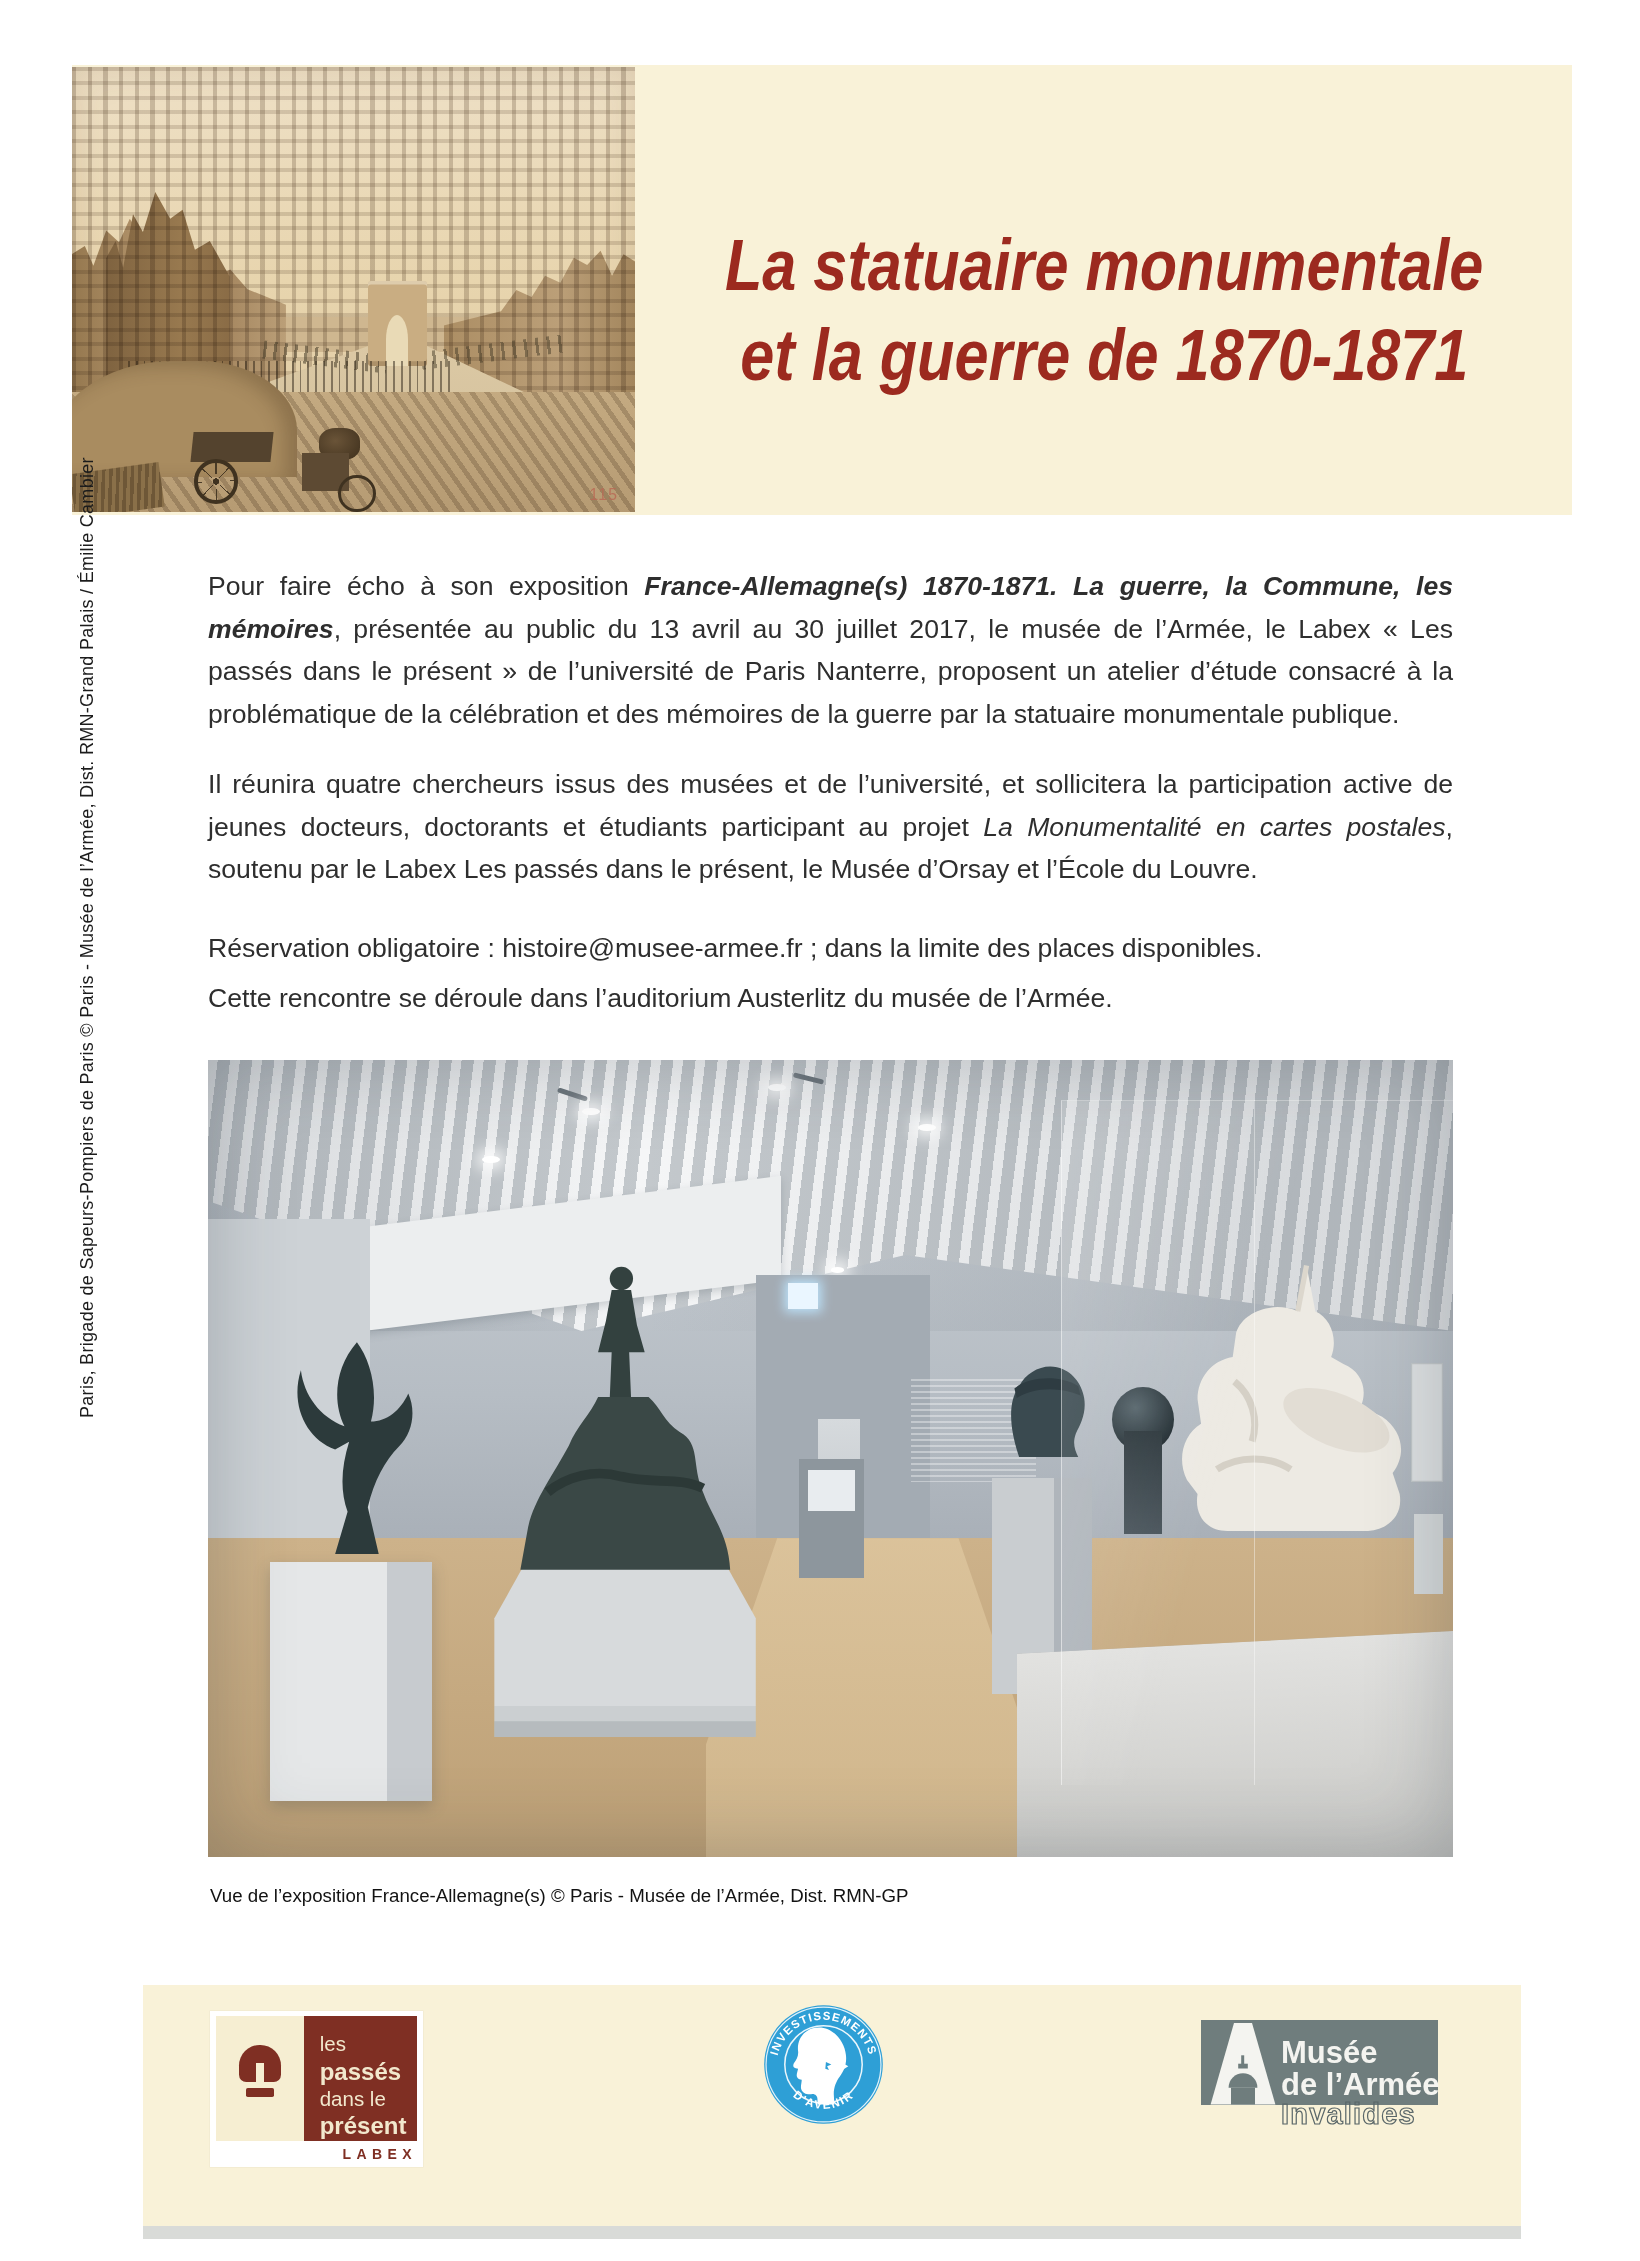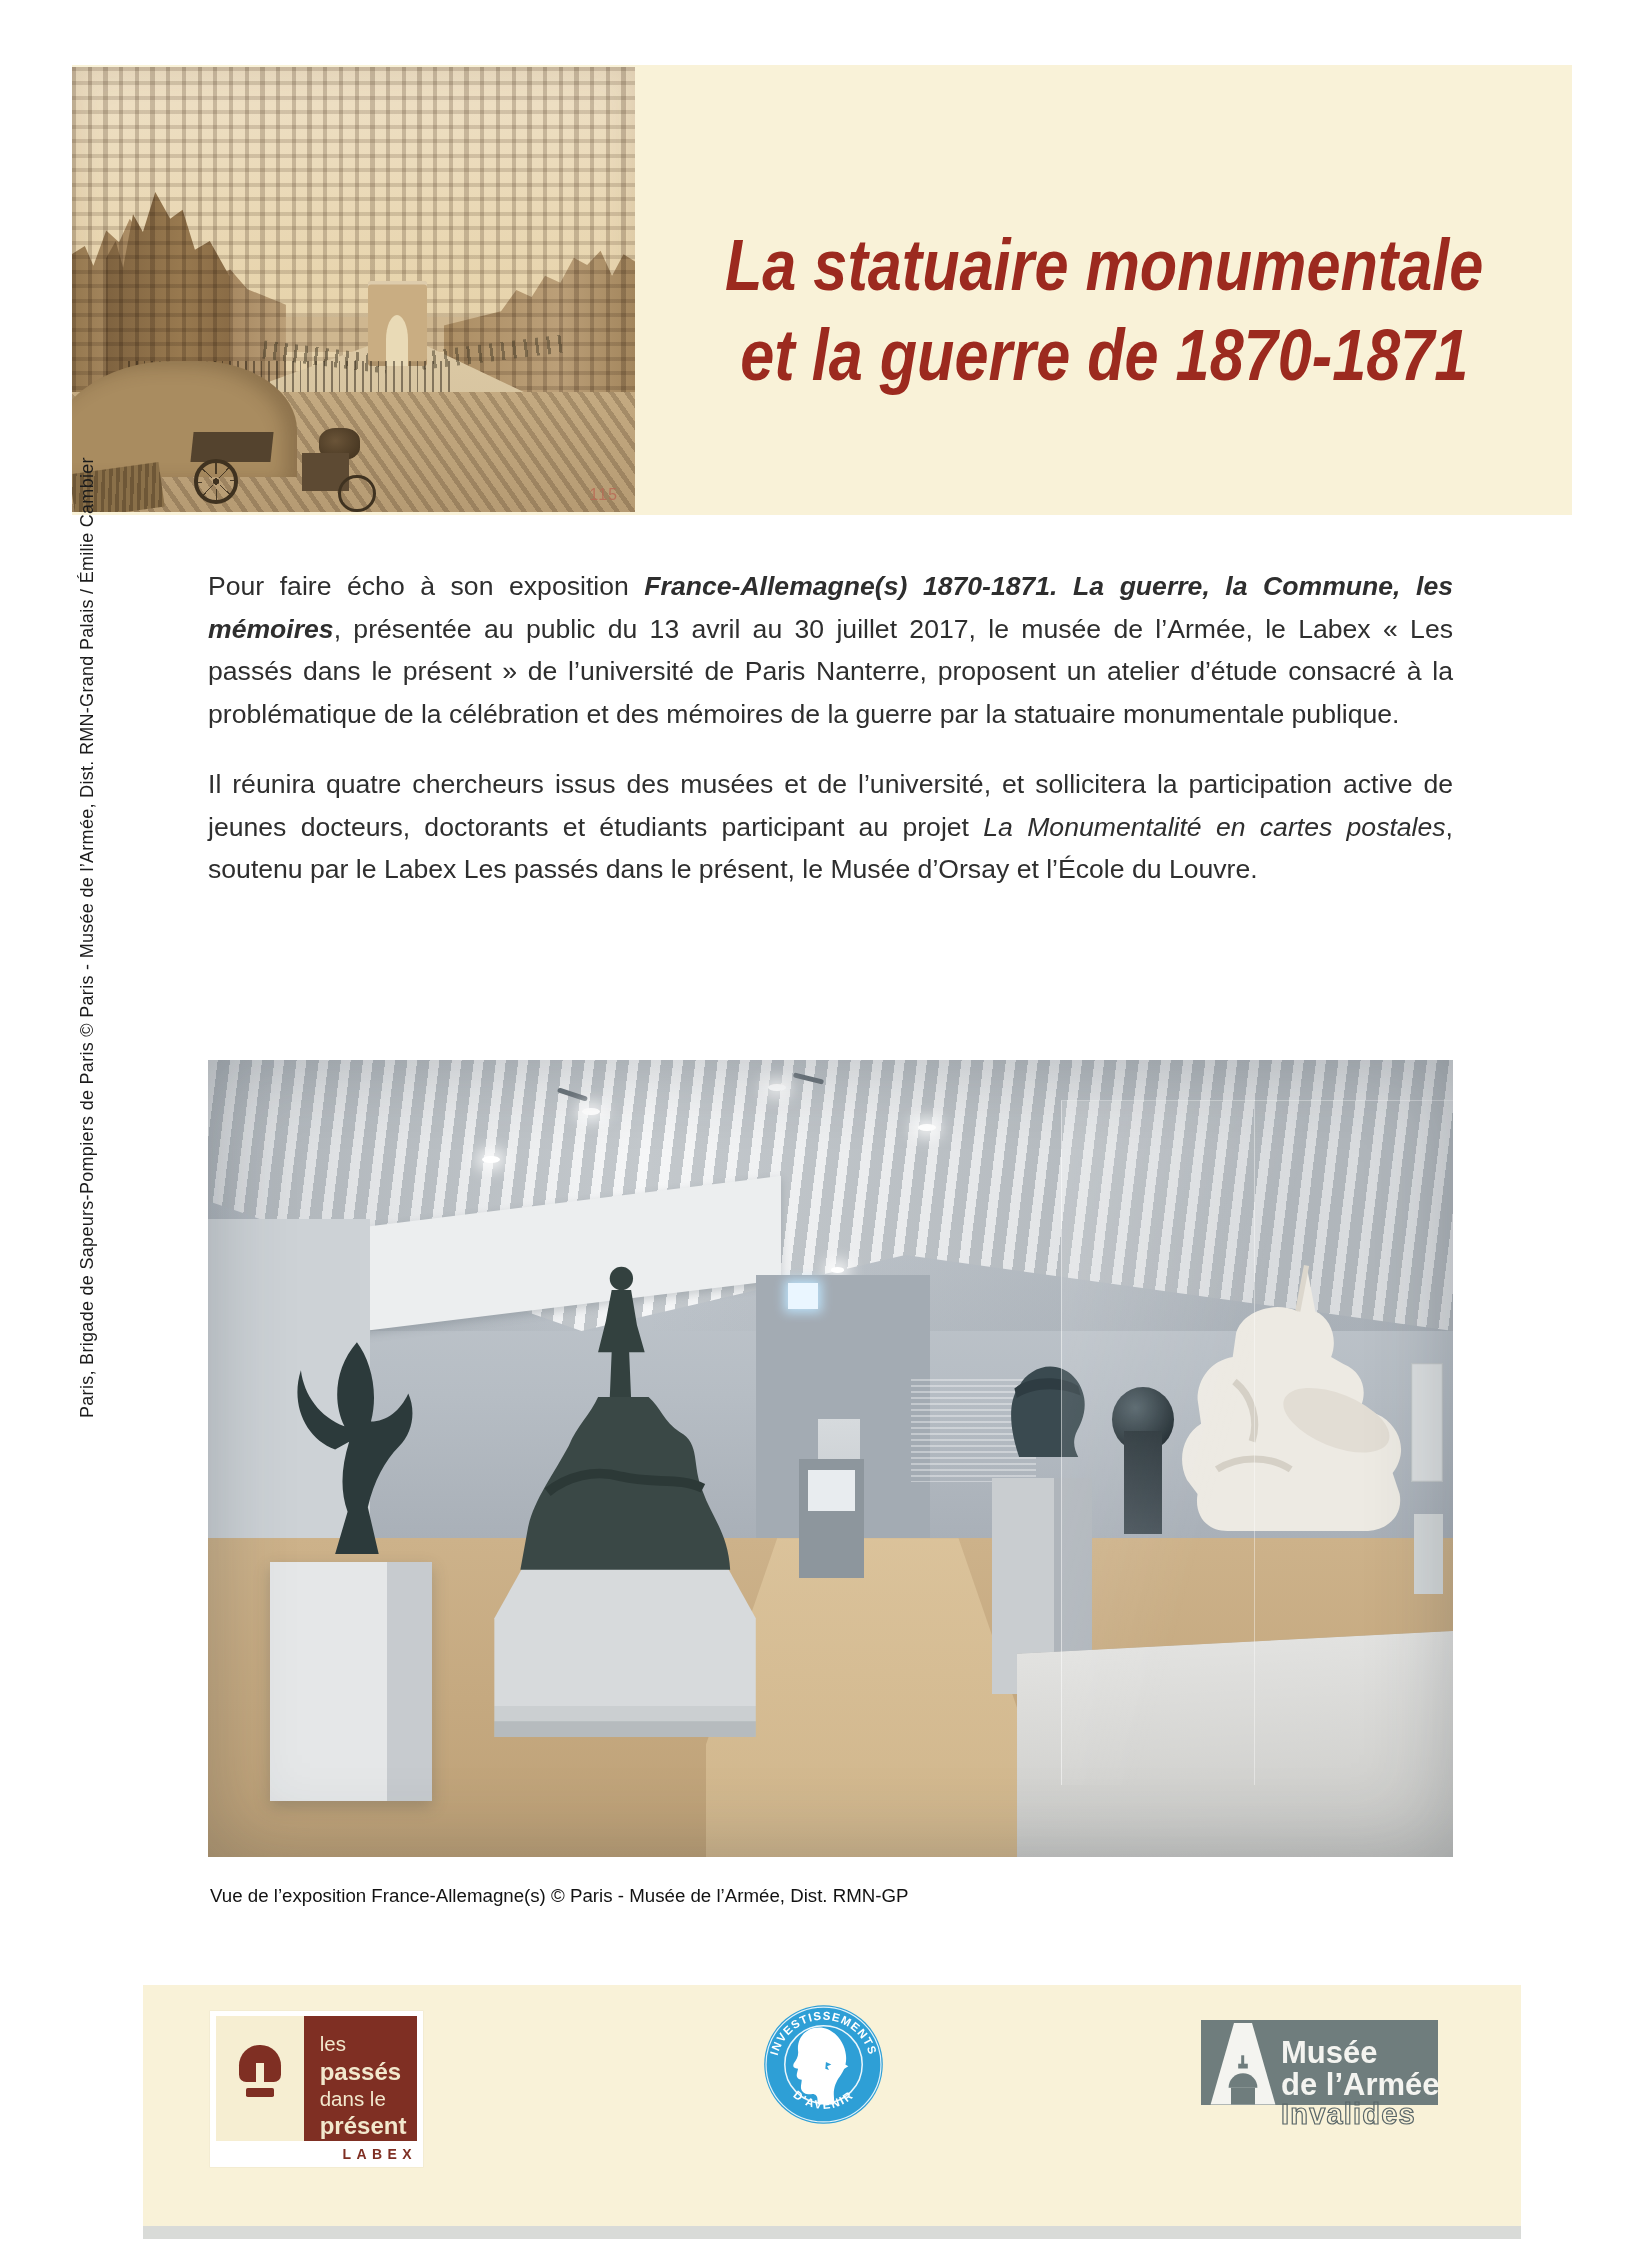--- a/index.html
+++ b/index.html
@@ -173,20 +173,22 @@
         <span class="title-line">et la guerre de 1870-1871</span>
       </div>
     </div>
   </div>
 
   <div class="credit-vertical">Paris, Brigade de Sapeurs-Pompiers de Paris © Paris - Musée de l’Armée, Dist. RMN-Grand Palais / Émilie Cambier</div>
 
   <div class="bodytext">
     <p><span>Pour faire écho à son exposition </span><span class="bi">France-Allemagne(s) 1870-1871. La guerre, la Commune, les mémoires</span><span>, présentée au public du 13 avril au 30 juillet 2017, le musée de l’Armée, le Labex « Les passés dans le présent » de l’université de Paris Nanterre, proposent un atelier d’étude consacré à la problématique de la célébration et des mémoires de la guerre par la statuaire monumentale publique.</span></p>
     <p class="gap"><span>Il réunira quatre chercheurs issus des musées et de l’université, et sollicitera la participation active de jeunes docteurs, doctorants et étudiants participant au projet </span><span class="it">La Monumentalité en cartes postales</span><span>, soutenu par le Labex Les passés dans le présent, le Musée d’Orsay et l’École du Louvre.</span></p>
+    <p class="tight">Réservation obligatoire : histoire@musee-armee.fr ; dans la limite des places disponibles.</p>
+    <p>Cette rencontre se déroule dans l’auditorium Austerlitz du musée de l’Armée.</p>
   </div>
 
   <div class="expo">
     <div class="ex-ceiling"></div>
     <div class="ex-ceiling-shade"></div>
     <div class="ex-beam"></div>
     <div class="ex-track" style="left:28%;top:4%;transform:rotate(18deg);"></div>
     <div class="ex-track" style="left:47%;top:2%;transform:rotate(14deg);"></div>
     <div class="ex-light" style="left:30%;top:6%;"></div>
     <div class="ex-light" style="left:45%;top:3%;"></div>

